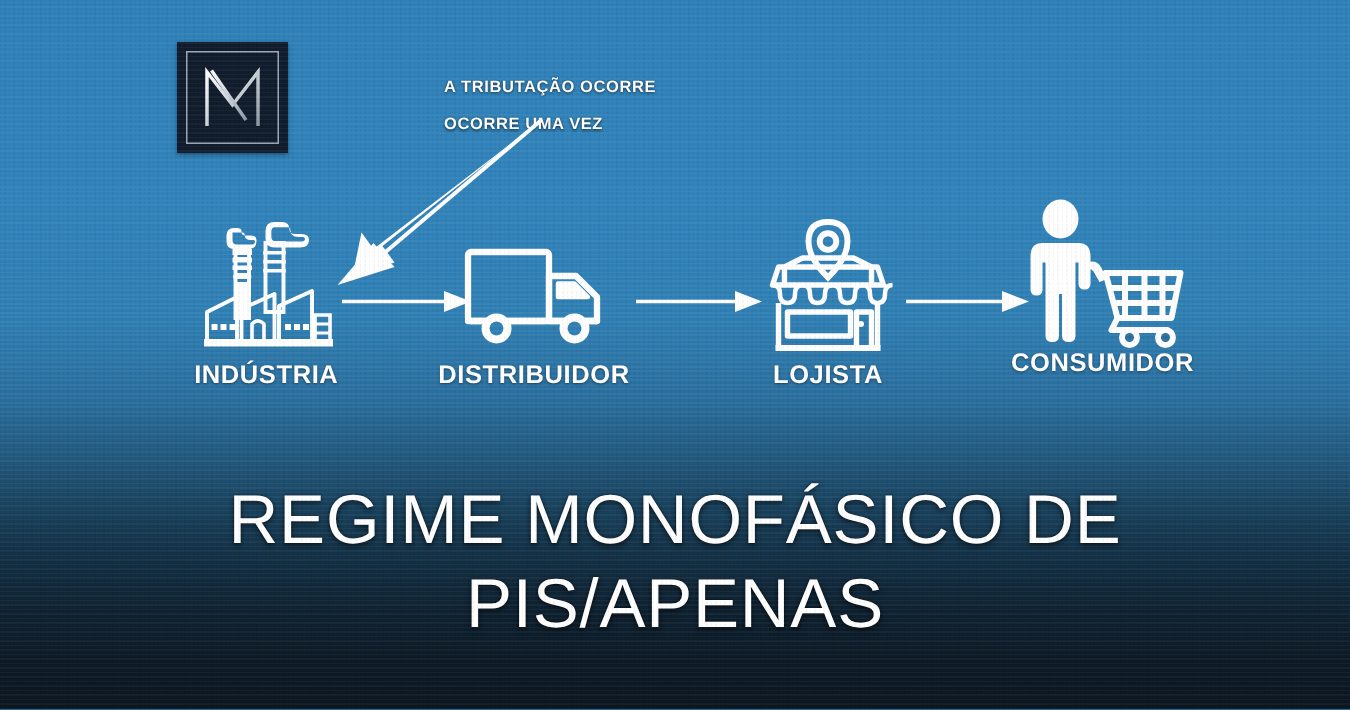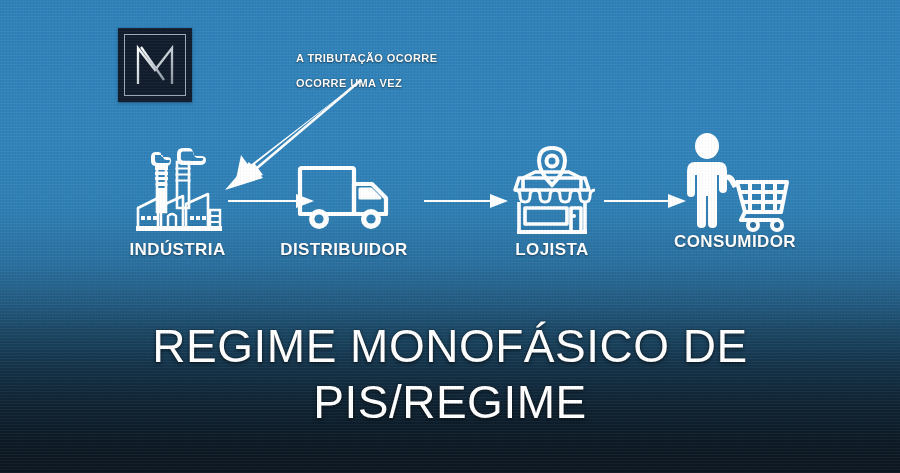--- a/index.html
+++ b/index.html
@@ -56,21 +56,21 @@
   
   .node{position:absolute;text-align:center;}
   .node .glyph{display:block;margin:0 auto;}
   .node .caption{
     display:block;color:#ffffff;font-weight:bold;
     font-size:17px;letter-spacing:.4px;white-space:nowrap;
     text-shadow:0 1px 2px rgba(0,0,0,.45);
   }
 
   #node-industria{left:105px;top:140px;width:145px;}
-  #node-distribuidor{left:264px;top:140px;width:160px;}
+  #node-distribuidor{left:276px;top:140px;width:160px;}
   #node-lojista{left:482px;top:140px;width:140px;}
   #node-consumidor{left:645px;top:132px;width:180px;}
 
   .node .capwrap{margin-top:24px;}
 
   .connector{position:absolute;height:18px;}
   #conn1{left:228px;top:192px;width:86px;}
   #conn2{left:424px;top:192px;width:84px;}
   #conn3{left:604px;top:192px;width:82px;}
 
@@ -254,17 +254,17 @@
         <circle cx="102" cy="93" r="3"></circle>
       </g>
     </svg>
     <span class="capwrap">
       <span class="caption">CONSUMIDOR</span>
     </span>
   </div>
 
   <div id="title">
     <span class="line">REGIME MONOFÁSICO DE</span>
-    <span class="line">PIS/REGIME</span>
+    <span class="line">PIS/APENAS</span>
   </div>
 
   <div id="noise"></div>
 </div>
 
 </body></html>

